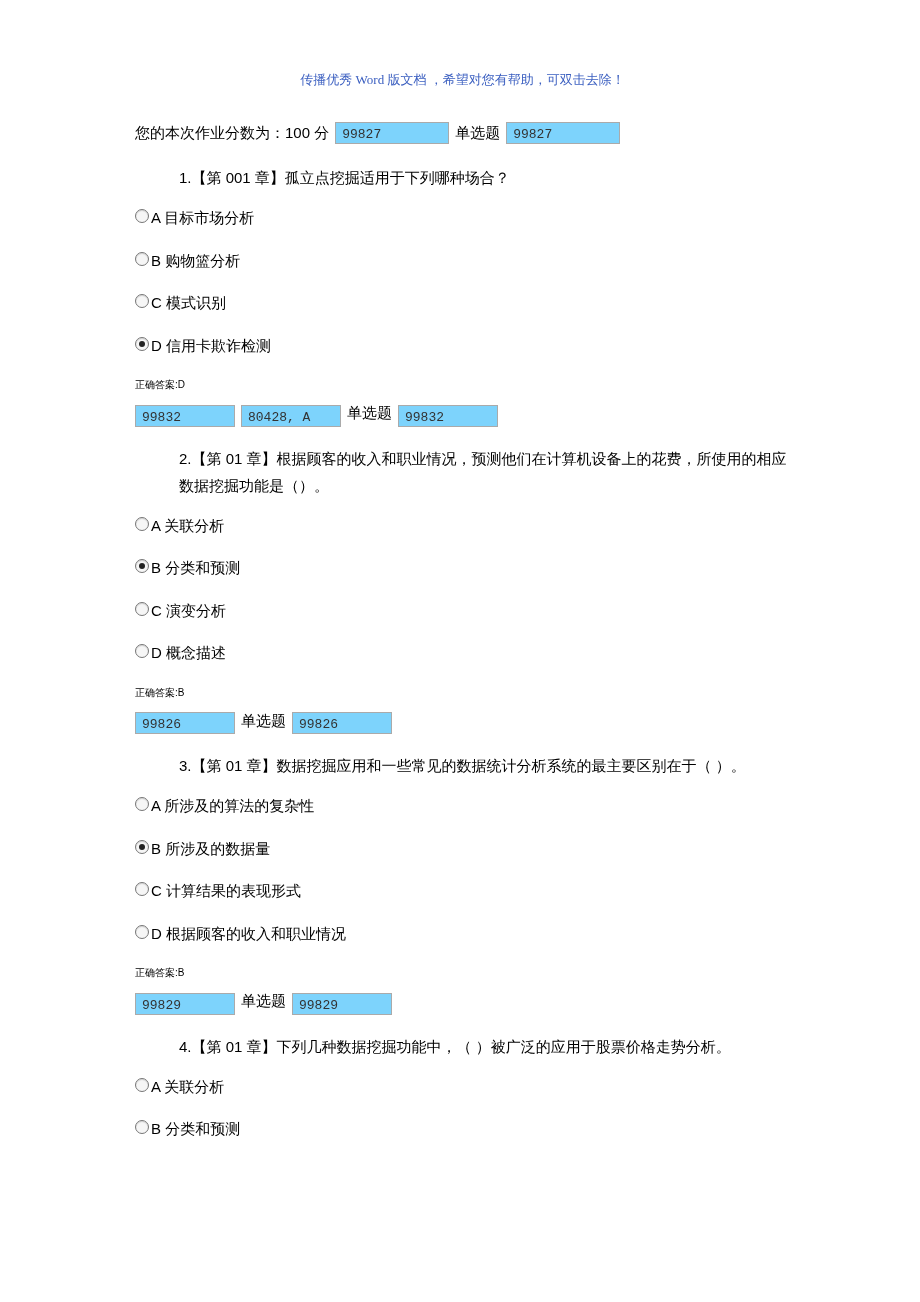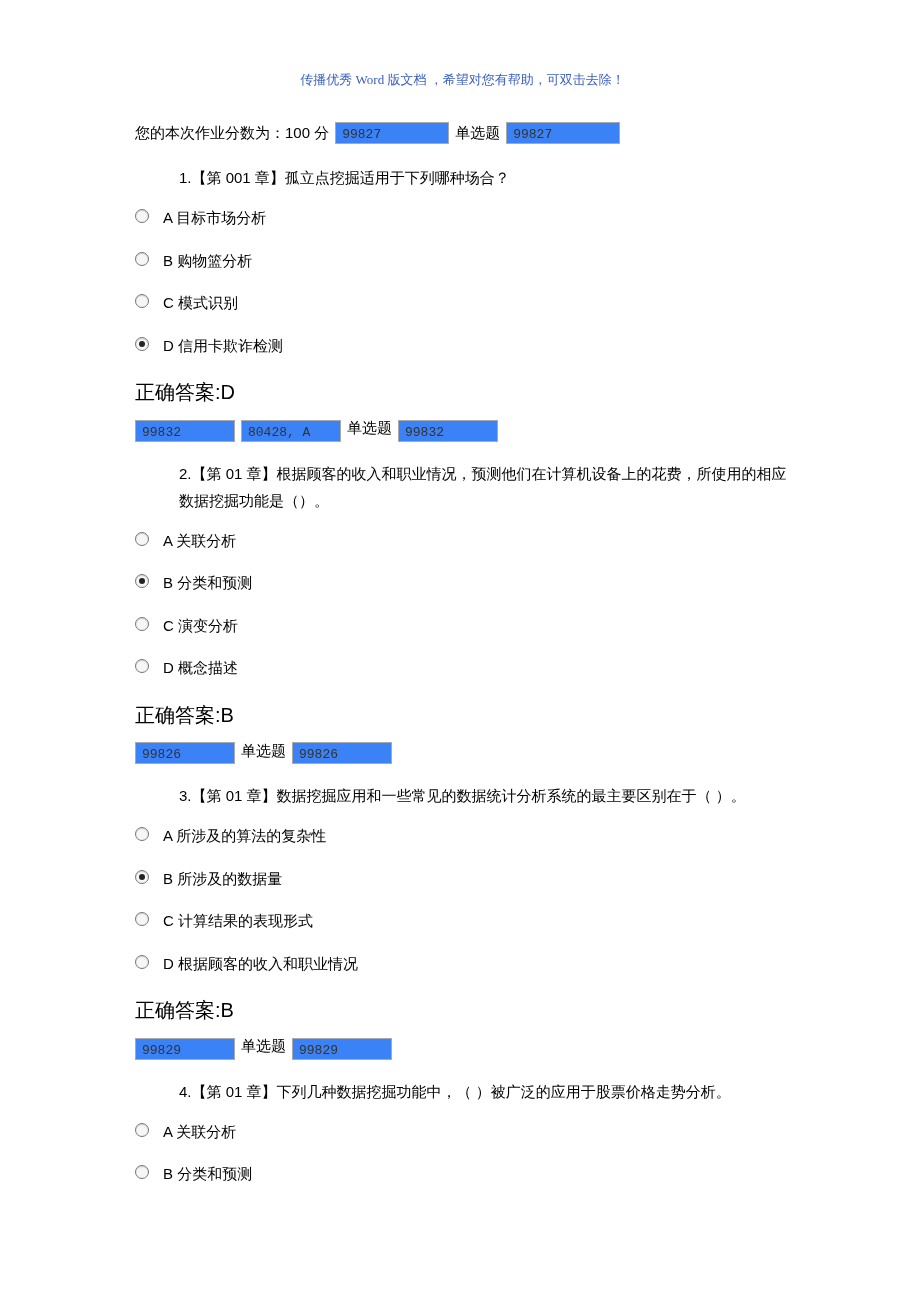--- a/index.html
+++ b/index.html
@@ -26,21 +26,21 @@
       gap: 6px;
       margin-bottom: 18px;
     }
     .score-text {
       font-family: "Microsoft YaHei", "SimSun", sans-serif;
       font-size: 15px;
     }
     .box-input {
       display: inline-block;
       border: 1px solid #aaaaaa;
-      background: #3b82f6;
+      background: #7dd3fc;
       height: 22px;
       width: 114px;
       padding: 2px 6px;
       font-family: "Courier New", monospace;
       font-size: 13px;
       color: #333;
       vertical-align: bottom;
     }
     .box-input.wider { width: 100px; }
     .label-txt {
@@ -52,21 +52,21 @@
     .question-text {
       font-family: "Microsoft YaHei", "SimSun", sans-serif;
       font-size: 15px;
       margin-bottom: 16px;
       line-height: 1.8;
       margin-left: 44px;
     }
     .option-row {
       display: flex;
       align-items: center;
-      gap: 14px;
+      gap: 2px;
       margin-bottom: 20px;
     }
     .radio {
       width: 14px;
       height: 14px;
       border-radius: 50%;
       border: 1px solid #777;
       background: #f6f6f6;
       display: inline-flex;
       align-items: center;
@@ -81,21 +81,21 @@
       height: 6px;
       border-radius: 50%;
       background: #222;
     }
     .option-label {
       font-family: "Microsoft YaHei", "SimSun", sans-serif;
       font-size: 15px;
     }
     .answer-line {
       font-family: "Microsoft YaHei", "SimSun", sans-serif;
-      font-size: 20px;
+      font-size: 10px;
       margin-bottom: 10px;
     }
     .separator-row {
       display: flex;
       align-items: flex-end;
       gap: 6px;
       margin-bottom: 18px;
       flex-wrap: wrap;
     }
   </style>

